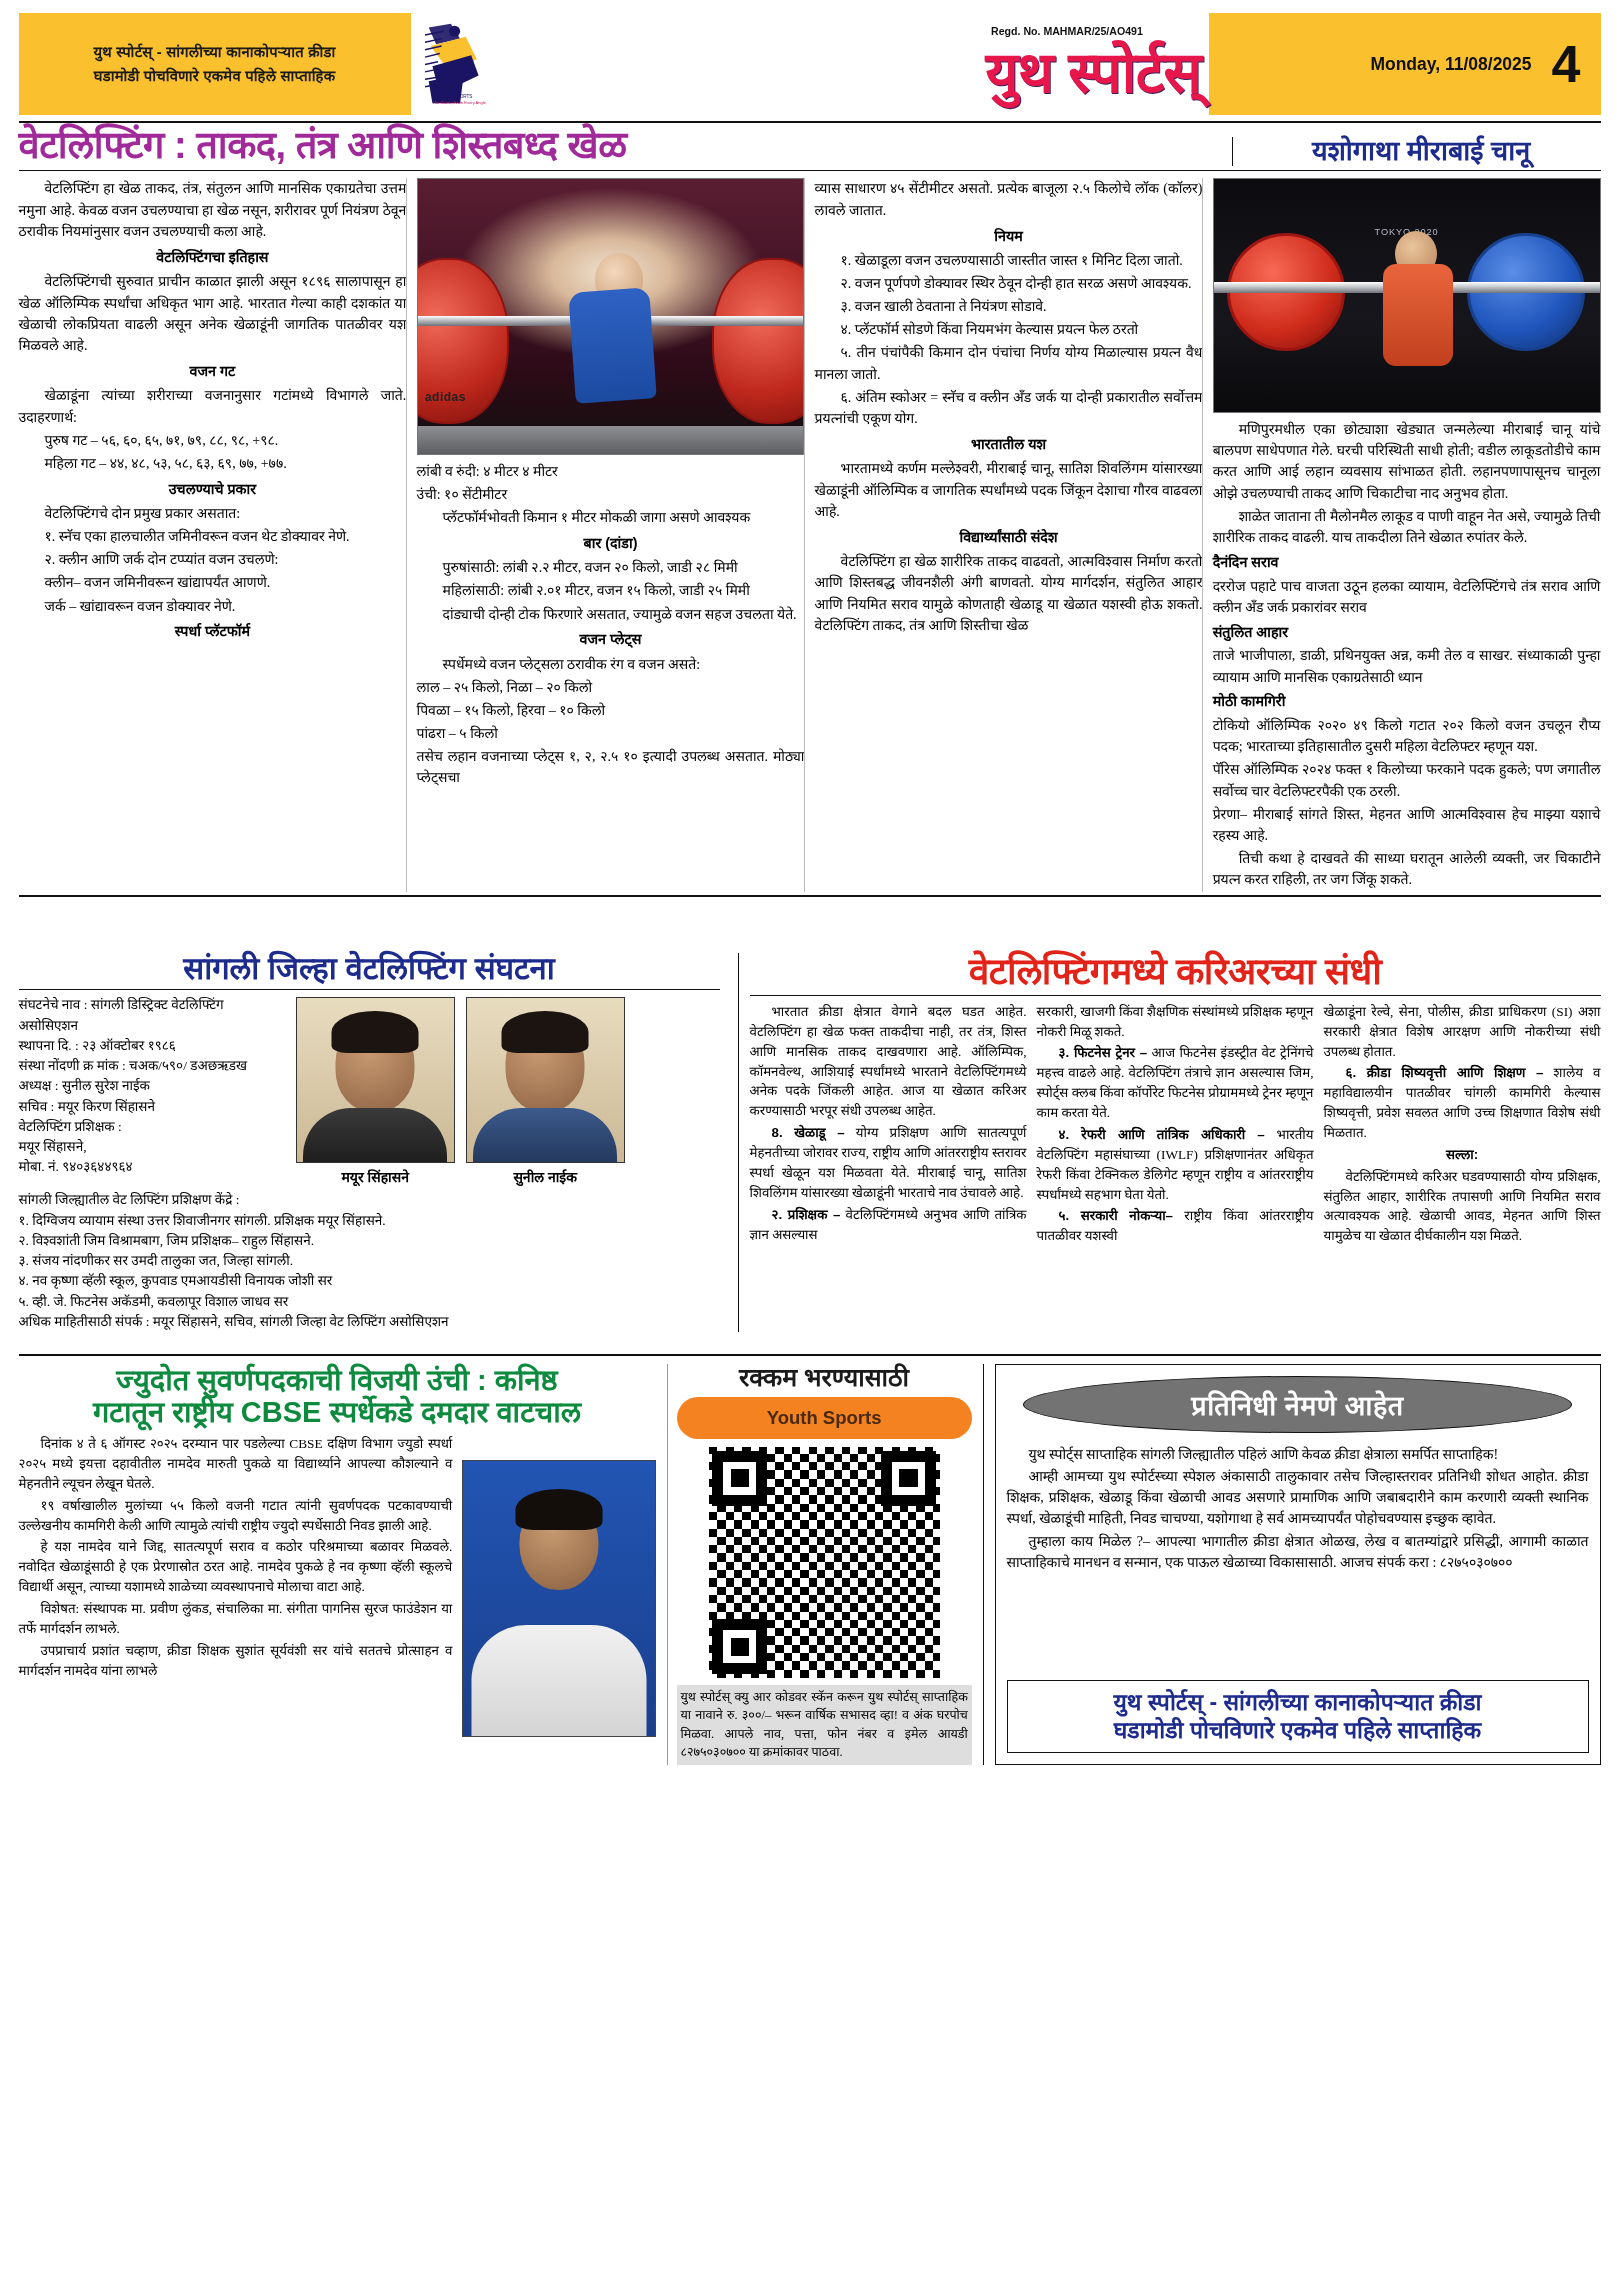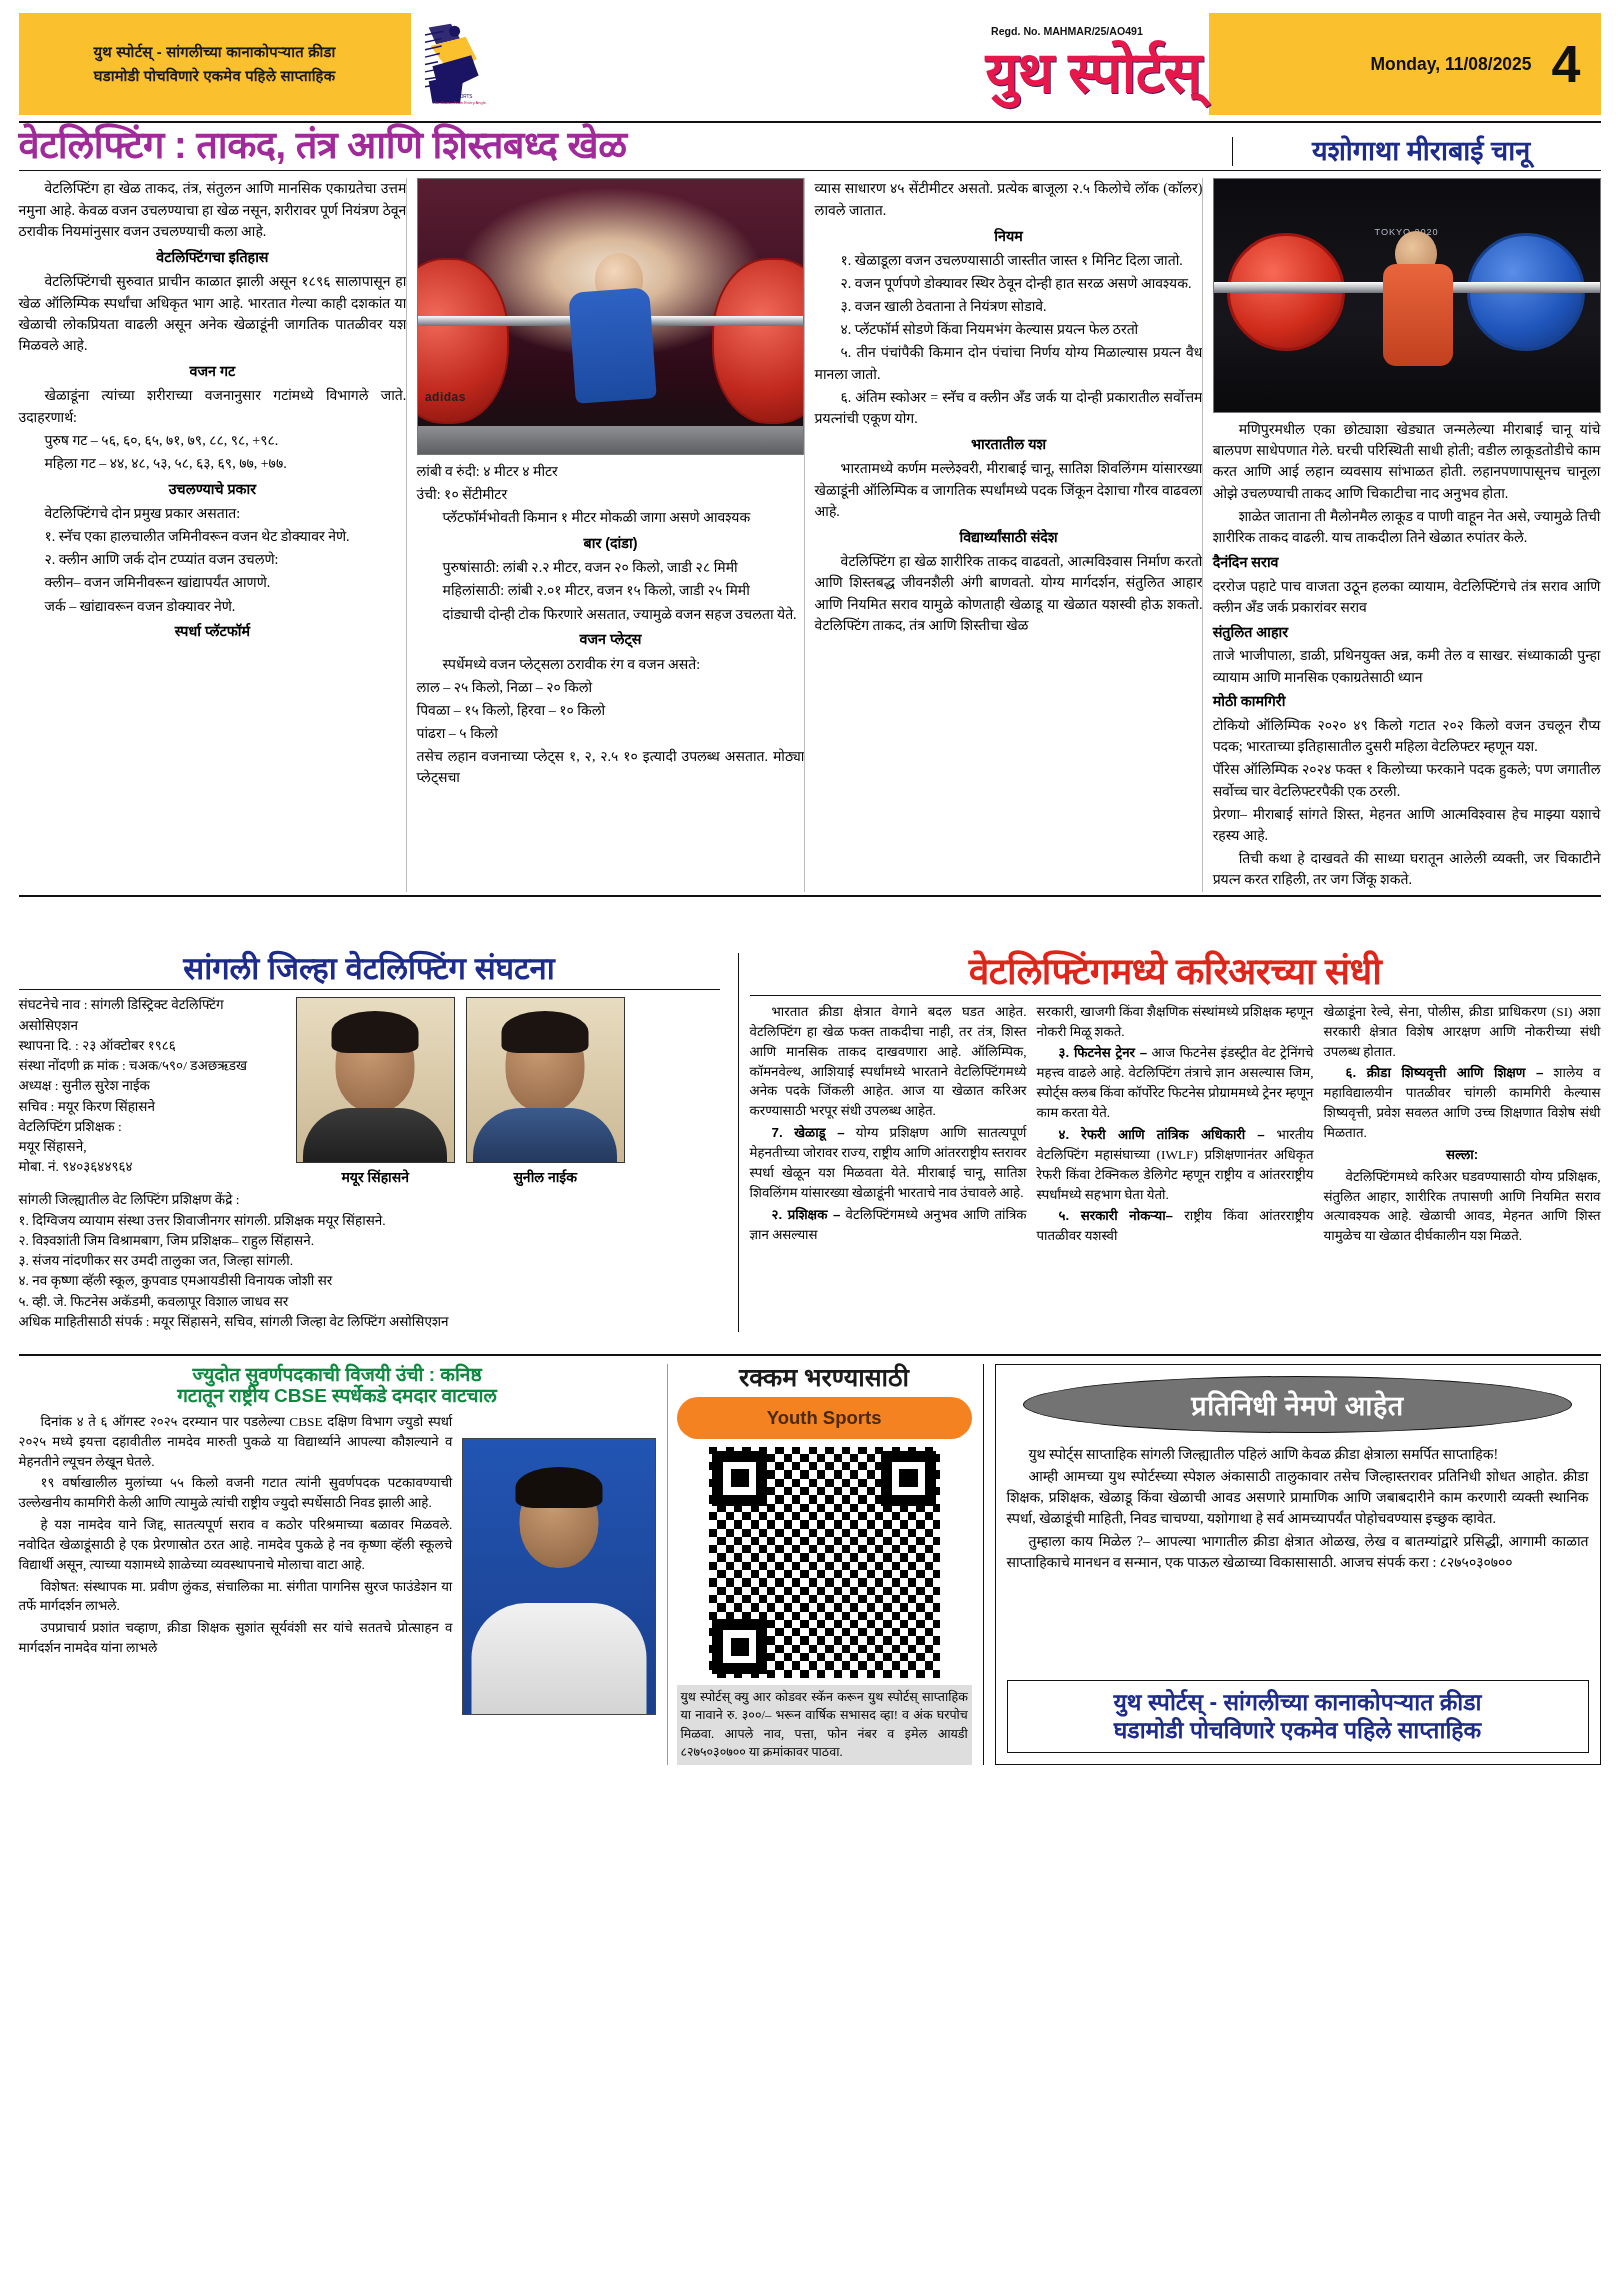--- a/index.html
+++ b/index.html
@@ -245,21 +245,21 @@
     line-height: 1.05; border-bottom: 1.8px solid #111; padding-bottom: 3.7px; margin-bottom: 5.5px;
   }
   .hdr-red {
     font-family: "Liberation Sans", sans-serif; font-weight: bold;
     font-size: 37px; color: #e2231a; text-align: center;
     line-height: 1.05; border-bottom: 1.8px solid #111; padding-bottom: 3.7px; margin-bottom: 5.5px;
     letter-spacing: -0.5px;
   }
   .hdr-green {
     font-family: "Liberation Sans", sans-serif; font-weight: bold;
-    font-size: 19px; color: #0d8a3e; text-align: center;
+    font-size: 29px; color: #0d8a3e; text-align: center;
     line-height: 1.12; margin-bottom: 5.5px;
   }
 
   .org-flex { display: flex; gap: 9.2px; }
   .org-info {
     width: 268px;
     font-family: "Liberation Serif", serif; font-size: 13.5px; line-height: 1.5;
   }
   .portraits { display: flex; gap: 11px; padding-top: 1.8px; }
   .portrait-box { width: 159px; }
@@ -571,21 +571,21 @@
         <div>५. व्ही. जे. फिटनेस अकॅडमी, कवलापूर विशाल जाधव सर</div>
         <div>अधिक माहितीसाठी संपर्क : मयूर सिंहासने, सचिव, सांगली जिल्हा वेट लिफ्टिंग असोसिएशन</div>
       </div>
     </div>
 
     <div class="mid-right">
       <div class="hdr-red">वेटलिफ्टिंगमध्ये करिअरच्या संधी</div>
       <div class="three-col">
         <div class="c small-body">
           <p>भारतात क्रीडा क्षेत्रात वेगाने बदल घडत आहेत. वेटलिफ्टिंग हा खेळ फक्त ताकदीचा नाही, तर तंत्र, शिस्त आणि मानसिक ताकद दाखवणारा आहे. ऑलिम्पिक, कॉमनवेल्थ, आशियाई स्पर्धांमध्ये भारताने वेटलिफ्टिंगमध्ये अनेक पदके जिंकली आहेत. आज या खेळात करिअर करण्यासाठी भरपूर संधी उपलब्ध आहेत.</p>
-          <p><span class="inline-h">7. खेळाडू –</span>
+          <p><span class="inline-h">8. खेळाडू –</span>
             <span>योग्य प्रशिक्षण आणि सातत्यपूर्ण मेहनतीच्या जोरावर राज्य, राष्ट्रीय आणि आंतरराष्ट्रीय स्तरावर स्पर्धा खेळून यश मिळवता येते. मीराबाई चानू, सातिश शिवलिंगम यांसारख्या खेळाडूंनी भारताचे नाव उंचावले आहे.</span></p>
           <p><span class="inline-h">२. प्रशिक्षक –</span>
             <span>वेटलिफ्टिंगमध्ये अनुभव आणि तांत्रिक ज्ञान असल्यास</span></p>
         </div>
         <div class="c small-body">
           <p class="noind">सरकारी, खाजगी किंवा शैक्षणिक संस्थांमध्ये प्रशिक्षक म्हणून नोकरी मिळू शकते.</p>
           <p><span class="inline-h">३. फिटनेस ट्रेनर –</span>
             <span>आज फिटनेस इंडस्ट्रीत वेट ट्रेनिंगचे महत्त्व वाढले आहे. वेटलिफ्टिंग तंत्राचे ज्ञान असल्यास जिम, स्पोर्ट्स क्लब किंवा कॉर्पोरेट फिटनेस प्रोग्राममध्ये ट्रेनर म्हणून काम करता येते.</span></p>
           <p><span class="inline-h">४. रेफरी आणि तांत्रिक अधिकारी –</span>
             <span>भारतीय वेटलिफ्टिंग महासंघाच्या (IWLF) प्रशिक्षणानंतर अधिकृत रेफरी किंवा टेक्निकल डेलिगेट म्हणून राष्ट्रीय व आंतरराष्ट्रीय स्पर्धांमध्ये सहभाग घेता येतो.</span></p>

